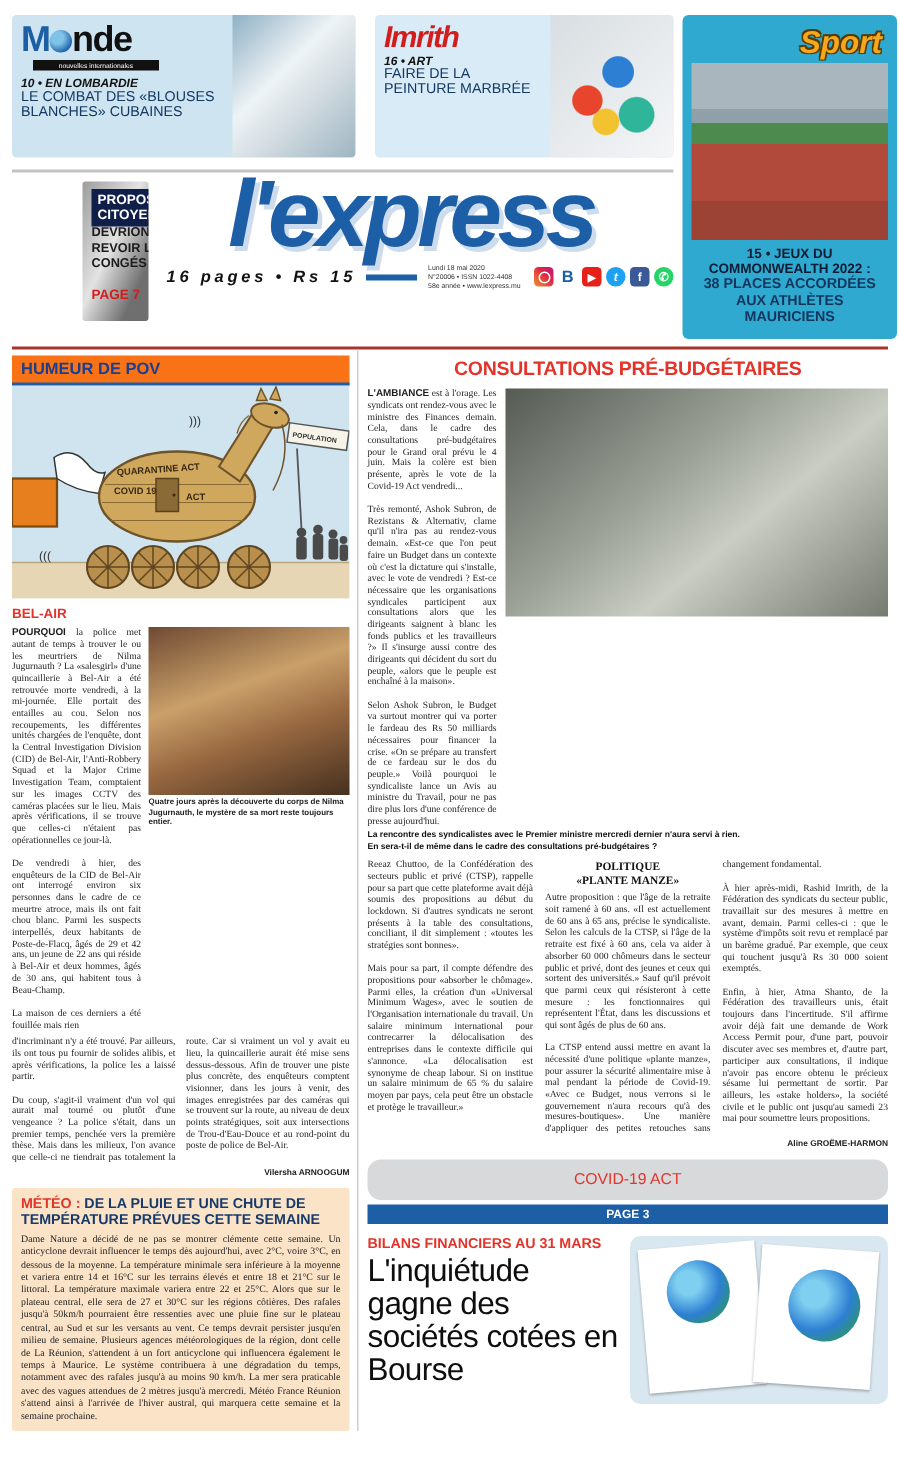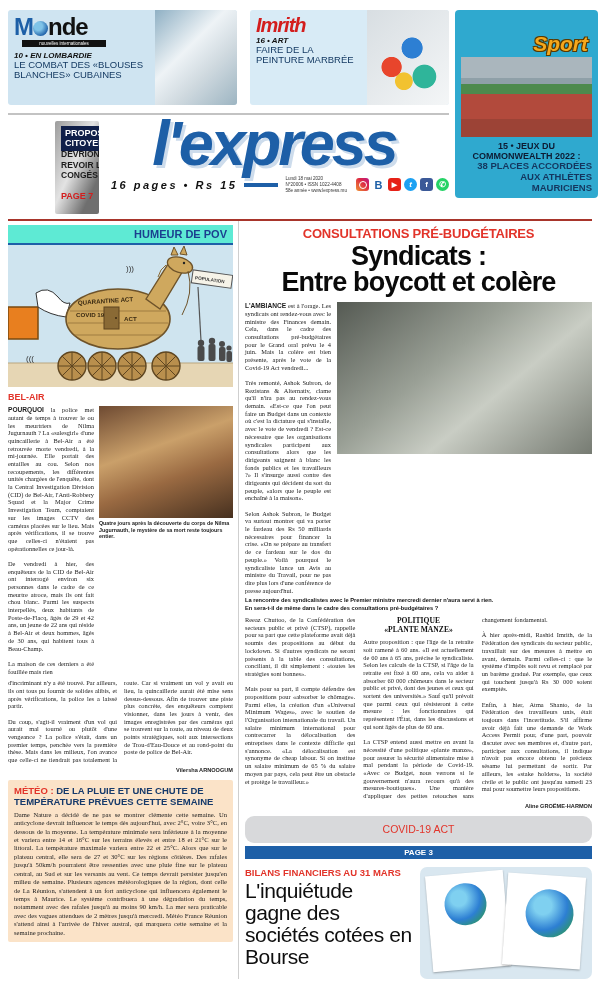--- a/index.html
+++ b/index.html
@@ -21,29 +21,29 @@
   .teaser-kicker{font-weight:bold;font-size:8px;color:#111;margin-top:1px;font-style:italic;}
   .teaser-title{font-size:9.5px;line-height:1.1;color:#143a63;font-weight:500;}
   .teaser-photo{width:82px;height:100%;}
   .photo-cuban{background:linear-gradient(135deg,#8fb0c4,#eef3f6 40%,#cfd9df 65%,#9db5c2);}
   .junior-logo{font-weight:bold;font-style:italic;font-size:20px;color:#d31d1d;line-height:1;letter-spacing:-1px;}
   .photo-marbled{background:radial-gradient(circle at 30% 60%,#e8452c 12%,transparent 13%),
       radial-gradient(circle at 55% 40%,#2d7fd3 14%,transparent 15%),
       radial-gradient(circle at 70% 70%,#2fb59a 13%,transparent 14%),
       radial-gradient(circle at 45% 75%,#f2c230 10%,transparent 11%),
       linear-gradient(135deg,#d8dee2,#f4f6f7);}
-  .sport-box{width:145px;height:188px;background:#2fa9cf;border-radius:4px;box-sizing:border-box;
-      padding:23px 6px 4px 6px;display:flex;flex-direction:column;align-items:center;position:relative;}
+  .sport-box{width:145px;height:216px;background:#2fa9cf;border-radius:4px;box-sizing:border-box;
+      padding:8px 6px 4px 6px;display:flex;flex-direction:column;align-items:center;position:relative;}
   .sport-logo{font-weight:bold;font-style:italic;font-size:21px;color:#f5a81c;
       text-shadow:1px 1px 0 #5a3a00,-1px 1px 0 #5a3a00,1px -1px 0 #5a3a00,-1px -1px 0 #5a3a00;
       line-height:1;margin-bottom:3px;align-self:flex-end;margin-right:4px;}
   .photo-stadium{width:131px;height:118px;background:
       linear-gradient(180deg,#aab6bd 0 26%,#8fa0a8 26% 34%,#4d8a4d 34% 46%,#b24a3c 46% 78%,#9c4336 78% 100%);}
   .sport-kicker{font-weight:bold;font-size:9px;color:#0d1b33;text-align:center;margin-top:4px;line-height:1.15;}
-  .sport-title{font-size:9.5px;color:#14365e;font-weight:600;text-align:right;line-height:1.15;}
+  .sport-title{font-size:9.5px;color:#14365e;font-weight:600;text-align:center;line-height:1.15;}
   .teaser-divider{height:2px;background:#c3c3c3;margin:8px 0 6px 0;}
   
   .masthead-row{display:flex;flex:1;}
   .proposition{margin-left:47px;width:180px;height:93px;position:relative;border-radius:2px;overflow:hidden;
       background:linear-gradient(115deg,#9c9c9c,#e3e3e3 45%,#6f6f6f 80%);}
   .prop-kicker{position:absolute;top:5px;left:6px;background:#101f49;color:#fff;font-weight:bold;
       font-size:9px;line-height:1.15;padding:2px 4px;}
   .prop-title{position:absolute;top:28px;left:6px;font-size:8.5px;font-weight:bold;color:#1c1c1c;
       line-height:1.25;width:100px;}
   .prop-page{position:absolute;top:70px;left:6px;color:#d31d1d;font-weight:bold;font-size:9px;}
@@ -61,22 +61,22 @@
   .instagram-icon::before{content:"";width:6px;height:6px;border:1.4px solid #fff;border-radius:50%;}
   .b-icon{background:#fff;color:#1d5fa7;font-size:11px;}
   .youtube-icon{background:#e62117;font-size:7px;}
   .twitter-icon{background:#1da1f2;border-radius:50%;font-style:italic;}
   .facebook-icon{background:#3b5998;}
   .whatsapp-icon{background:#25d366;border-radius:50%;}
   
   .content{display:flex;margin-top:5px;border-top:2px solid #a8352b;}
   .col-left{width:230px;padding:2px 5px 0 0;box-sizing:border-box;}
   .col-right{flex:1;border-left:1px solid #cfcfcf;padding:2px 0 0 6px;box-sizing:border-box;}
-  .humeur-band{background:#5eead4;border-bottom:2px solid #1d5fa7;color:#1b3f8f;font-weight:bold;
-      font-size:11px;padding:3px 6px;margin-top:2px;text-align:right;}
+  .humeur-band{background:#f97316;border-bottom:2px solid #1d5fa7;color:#1b3f8f;font-weight:bold;
+      font-size:11px;padding:3px 6px;margin-top:2px;}
   .cartoon-wrap{line-height:0;}
   .section-kicker{color:#e2342a;font-weight:bold;font-size:9px;margin:5px 0 1px 0;}
   .belair-headline{font-size:16px;line-height:1.05;font-weight:400;color:#0e0e0e;letter-spacing:-.3px;}
   .article-row{display:flex;gap:5px;margin-top:4px;}
   .body-text{font-family:"Liberation Serif",serif;font-size:6.4px;line-height:1.2;text-align:justify;color:#1c1c1c;}
   .prewrap{white-space:pre-line;}
   .lead-word{font-family:"Liberation Sans",sans-serif;font-weight:bold;font-size:6.6px;}
   .belair-col1{width:86px;flex:0 0 auto;}
   .belair-photo-wrap{flex:1;}
   .photo-nilma{height:112px;background:linear-gradient(160deg,#6e4a32,#caa06a 38%,#9a6a42 62%,#46301f);}
@@ -271,22 +271,20 @@
       <div class="meteo-box">
         <div class="meteo-title"><span class="red">MÉTÉO :</span><span> DE LA PLUIE ET UNE CHUTE DE TEMPÉRATURE PRÉVUES CETTE SEMAINE</span></div>
         <div class="meteo-body">Dame Nature a décidé de ne pas se montrer clémente cette semaine. Un anticyclone devrait influencer le temps dès aujourd'hui, avec 2°C, voire 3°C, en dessous de la moyenne. La température minimale sera inférieure à la moyenne et variera entre 14 et 16°C sur les terrains élevés et entre 18 et 21°C sur le littoral. La température maximale variera entre 22 et 25°C. Alors que sur le plateau central, elle sera de 27 et 30°C sur les régions côtières. Des rafales jusqu'à 50km/h pourraient être ressenties avec une pluie fine sur le plateau central, au Sud et sur les versants au vent. Ce temps devrait persister jusqu'en milieu de semaine. Plusieurs agences météorologiques de la région, dont celle de La Réunion, s'attendent à un fort anticyclone qui influencera également le temps à Maurice. Le système contribuera à une dégradation du temps, notamment avec des rafales jusqu'à au moins 90 km/h. La mer sera praticable avec des vagues attendues de 2 mètres jusqu'à mercredi. Météo France Réunion s'attend ainsi à l'arrivée de l'hiver austral, qui marquera cette semaine et la semaine prochaine.</div>
       </div>
 
     </div>
 
     <div class="col-right">
       <div>
         <div class="synd-kicker">CONSULTATIONS PRÉ-BUDGÉTAIRES</div>
-        <div class="synd-headline prewrap">Syndicats :
-Entre boycott et colère</div>
         <div class="synd-row">
           <div class="synd-col1 body-text prewrap"><span class="lead-word">L'AMBIANCE</span> <span>est à l'orage. Les syndicats ont rendez-vous avec le ministre des Finances demain. Cela, dans le cadre des consultations pré-budgétaires pour le Grand oral prévu le 4 juin. Mais la colère est bien présente, après le vote de la Covid-19 Act vendredi...
 
 Très remonté, Ashok Subron, de Rezistans &amp; Alternativ, clame qu'il n'ira pas au rendez-vous demain. «Est-ce que l'on peut faire un Budget dans un contexte où c'est la dictature qui s'installe, avec le vote de vendredi ? Est-ce nécessaire que les organisations syndicales participent aux consultations alors que les dirigeants saignent à blanc les fonds publics et les travailleurs ?» Il s'insurge aussi contre des dirigeants qui décident du sort du peuple, «alors que le peuple est enchaîné à la maison».
 
 Selon Ashok Subron, le Budget va surtout montrer qui va porter le fardeau des Rs 50 milliards nécessaires pour financer la crise. «On se prépare au transfert de ce fardeau sur le dos du peuple.» Voilà pourquoi le syndicaliste lance un Avis au ministre du Travail, pour ne pas dire plus lors d'une conférence de presse aujourd'hui.</span></div>
           <div class="photo-synd"></div>
         </div>
         <div class="synd-caption prewrap">La rencontre des syndicalistes avec le Premier ministre mercredi dernier n'aura servi à rien.
 En sera-t-il de même dans le cadre des consultations pré-budgétaires ?</div>

